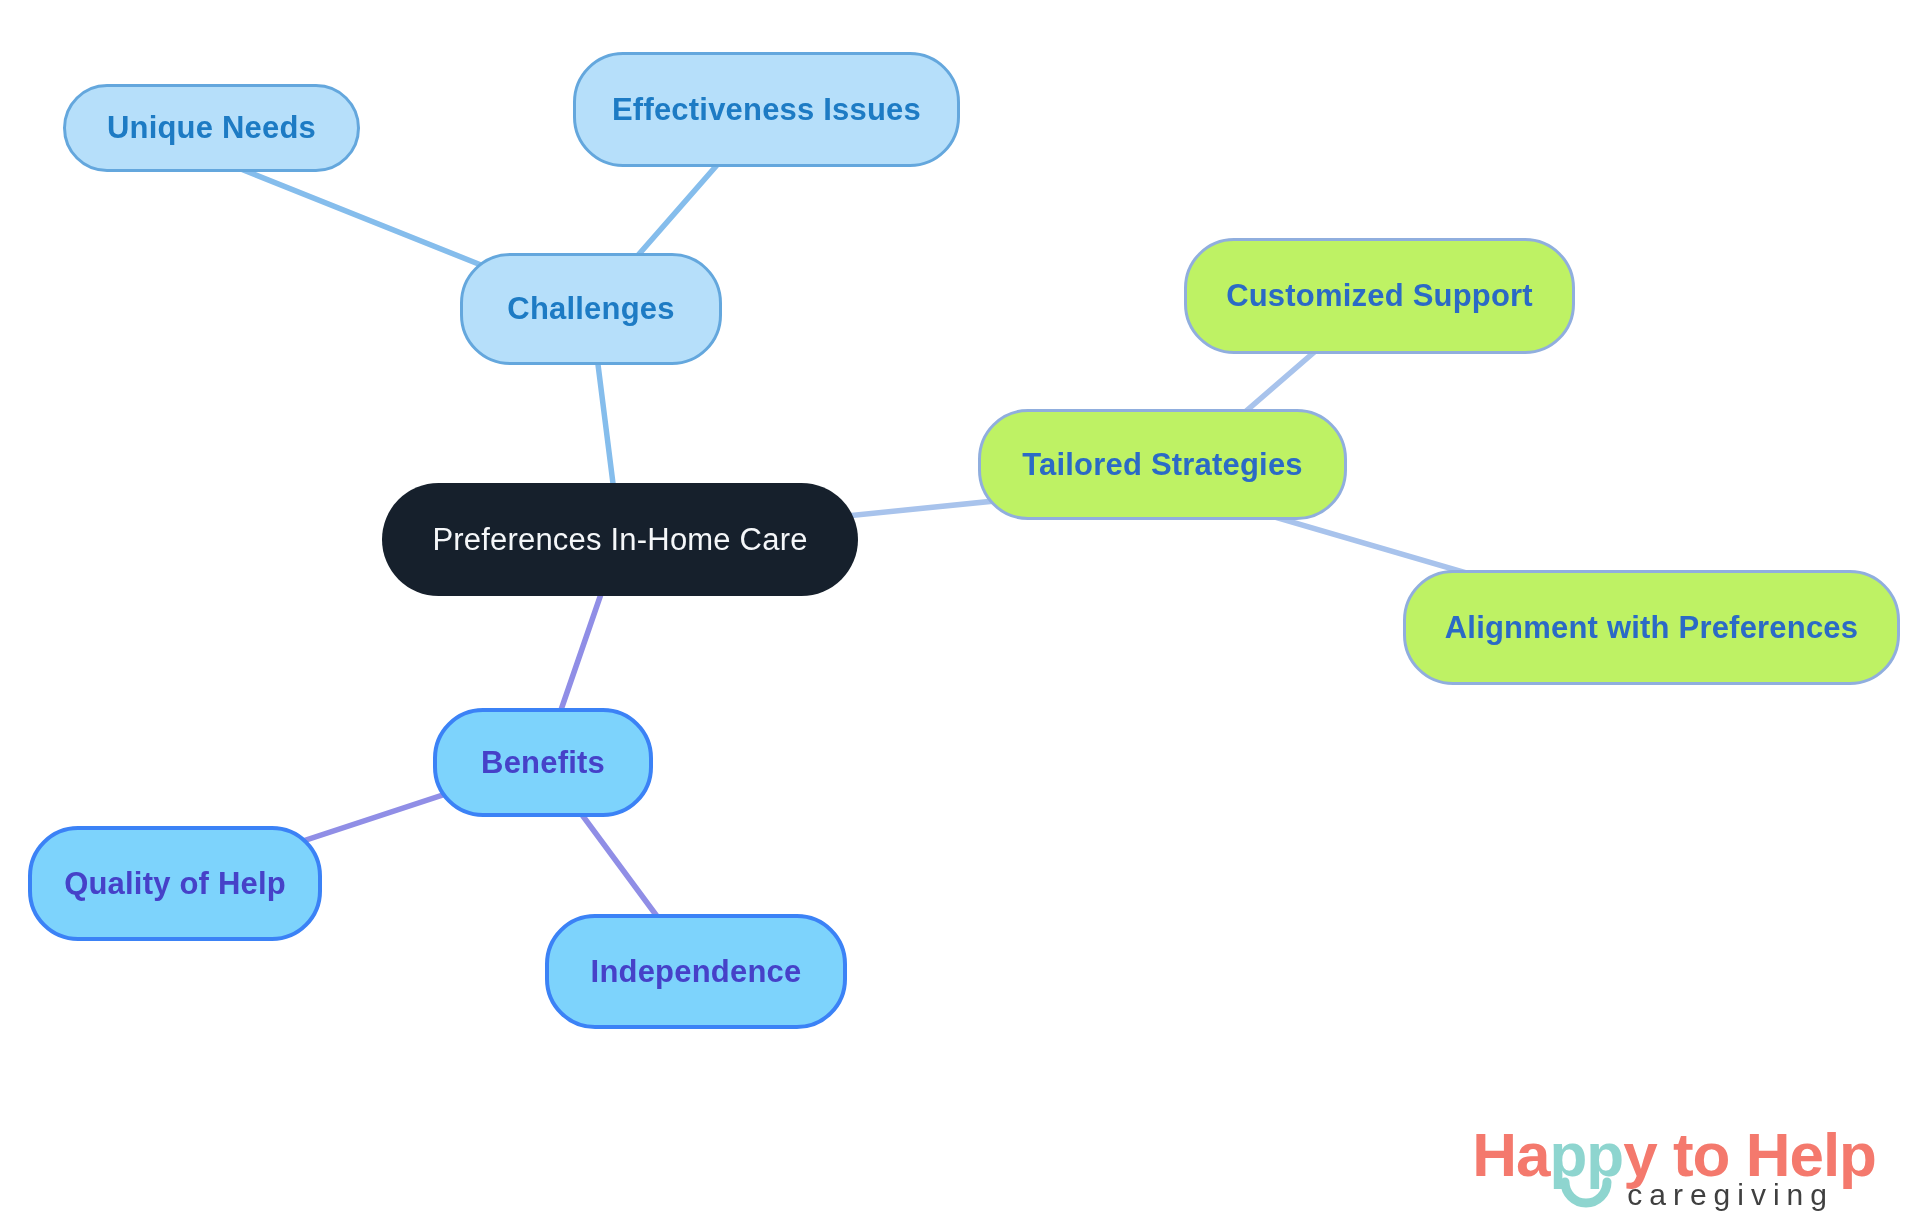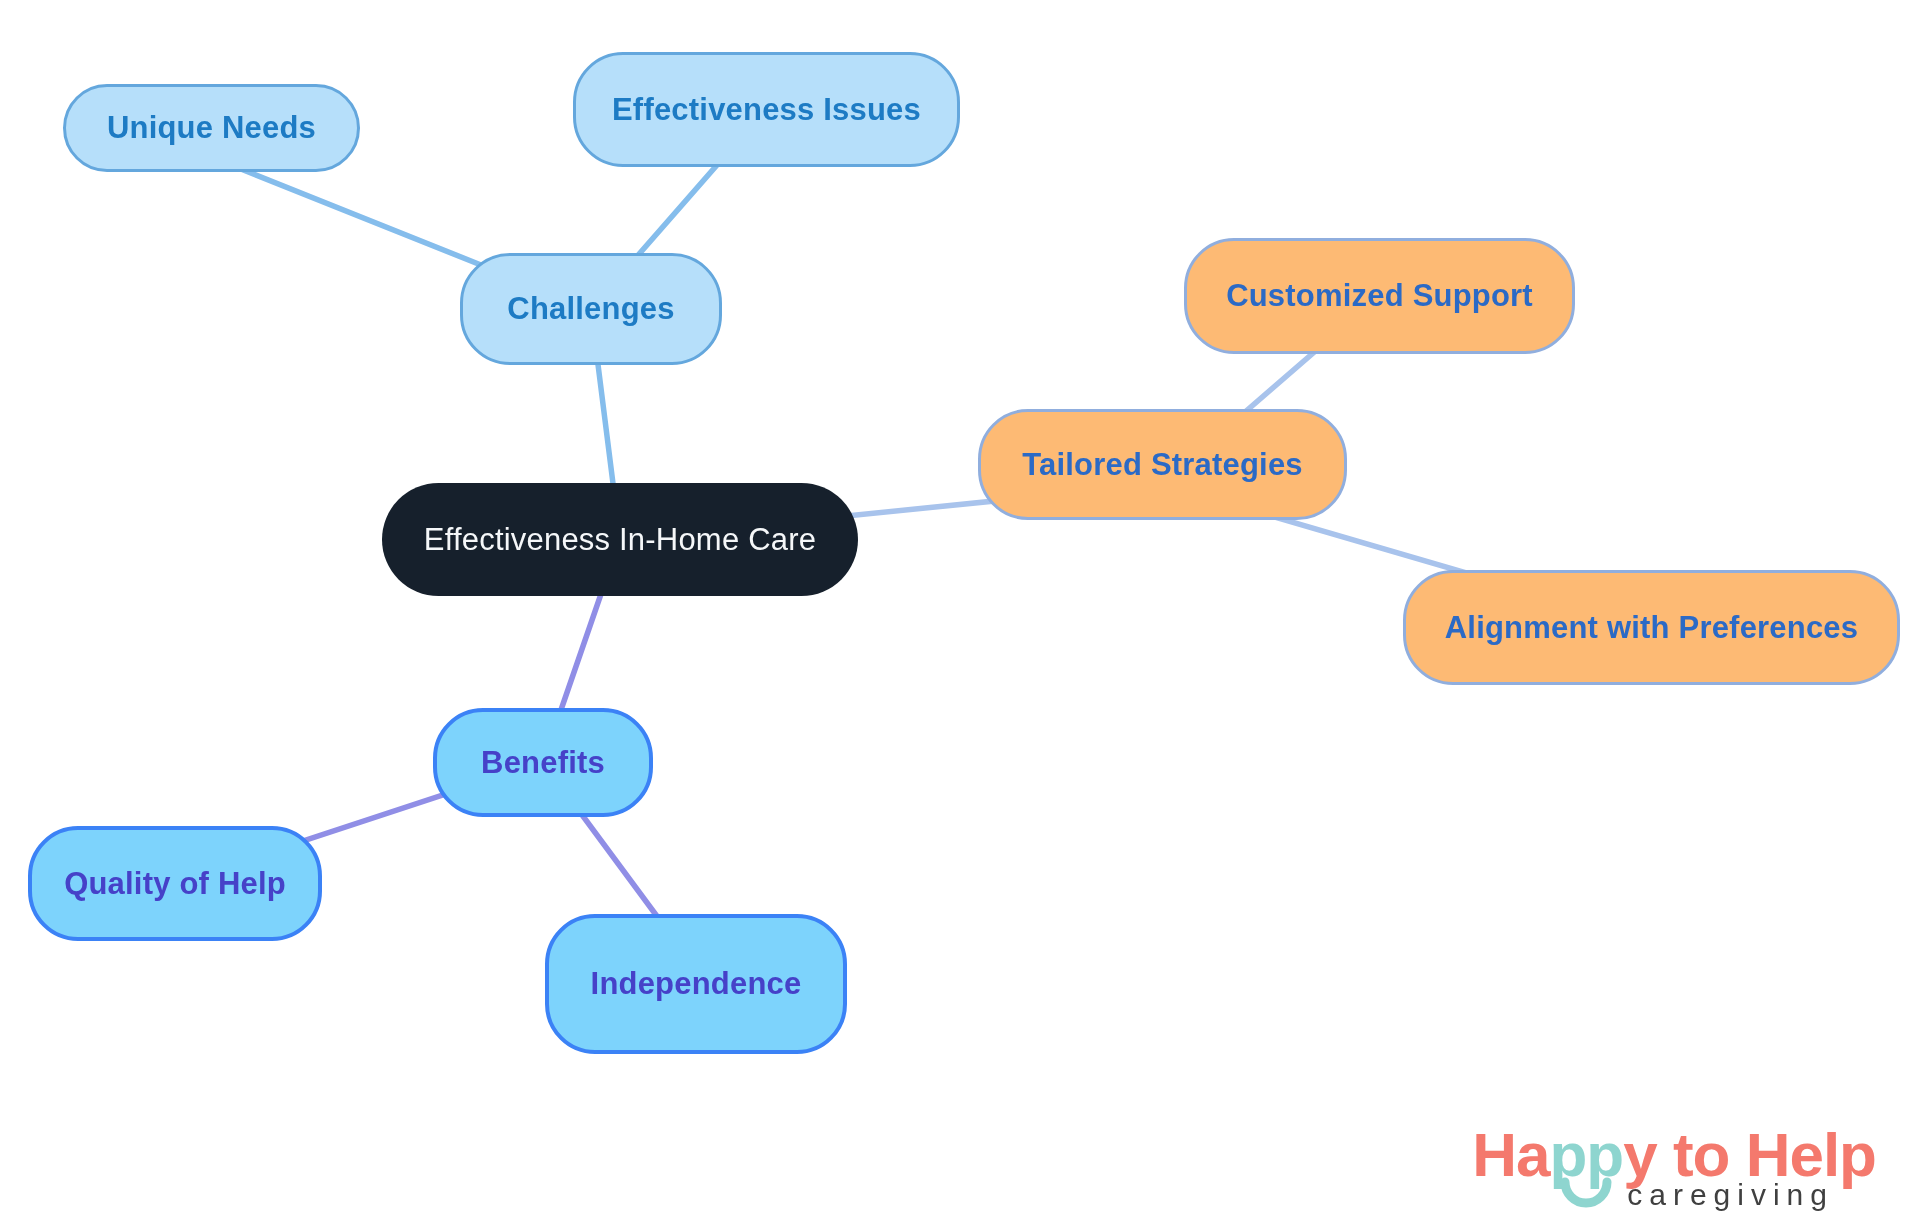--- a/index.html
+++ b/index.html
@@ -33,21 +33,21 @@
     border-radius:57px;
     font-size:31px;
   }
   .node.child{border-radius:50px;font-weight:bold;}
   .node.blue-node{
     background:#b6dffa;
     border:3px solid #64a7dd;
     color:#1d7bc4;
   }
   .node.peri-node{
-    background:#fdba74;
+    background:#bef264;
     border:3px solid #90aede;
     color:#2b6ac6;
   }
   .node.purple-node{
     background:#7dd3fc;
     border:4px solid #3b82f6;
     color:#4641c8;
   }
 
   
@@ -102,33 +102,33 @@
     <line class="edge purple" x1="543" y1="762" x2="175" y2="883"></line>
     <line class="edge purple" x1="543" y1="762" x2="696" y2="969"></line>
   </svg>
 
   <div class="node child blue-node" style="left:63px;top:84px;width:297px;height:88px">Unique Needs</div>
 
   <div class="node child blue-node" style="left:573px;top:52px;width:387px;height:115px">Effectiveness Issues</div>
 
   <div class="node child blue-node" style="left:460px;top:253px;width:262px;height:112px">Challenges</div>
 
-  <div class="node central" style="left:382px;top:483px;width:476px;height:113px">Effectiveness In-Home Care</div>
+  <div class="node central" style="left:382px;top:483px;width:476px;height:113px">Preferences In-Home Care</div>
 
   <div class="node child peri-node" style="left:1184px;top:238px;width:391px;height:116px">Customized Support</div>
 
   <div class="node child peri-node" style="left:978px;top:409px;width:369px;height:111px">Tailored Strategies</div>
 
   <div class="node child peri-node" style="left:1403px;top:570px;width:497px;height:115px">Alignment with Preferences</div>
 
   <div class="node child purple-node" style="left:433px;top:708px;width:220px;height:109px">Benefits</div>
 
   <div class="node child purple-node" style="left:28px;top:826px;width:294px;height:115px">Quality of Help</div>
 
-  <div class="node child purple-node" style="left:545px;top:914px;width:302px;height:140px">Independence</div>
+  <div class="node child purple-node" style="left:545px;top:914px;width:302px;height:115px">Independence</div>
 
   <div class="logo">
     <div class="logo-word">
       <span class="coral">Ha</span><span class="pp-wrap"><span class="teal">pp</span><svg class="smile-icon" width="54" height="36" viewBox="0 0 54 36">
             <path d="M 6 6 A 21 21 0 0 0 48 6" fill="none" stroke="#8ed5cf" stroke-width="9" stroke-linecap="round"></path>
           </svg></span><span class="coral">y to Help</span>
     </div>
     <div class="logo-sub">caregiving</div>
   </div>
 

